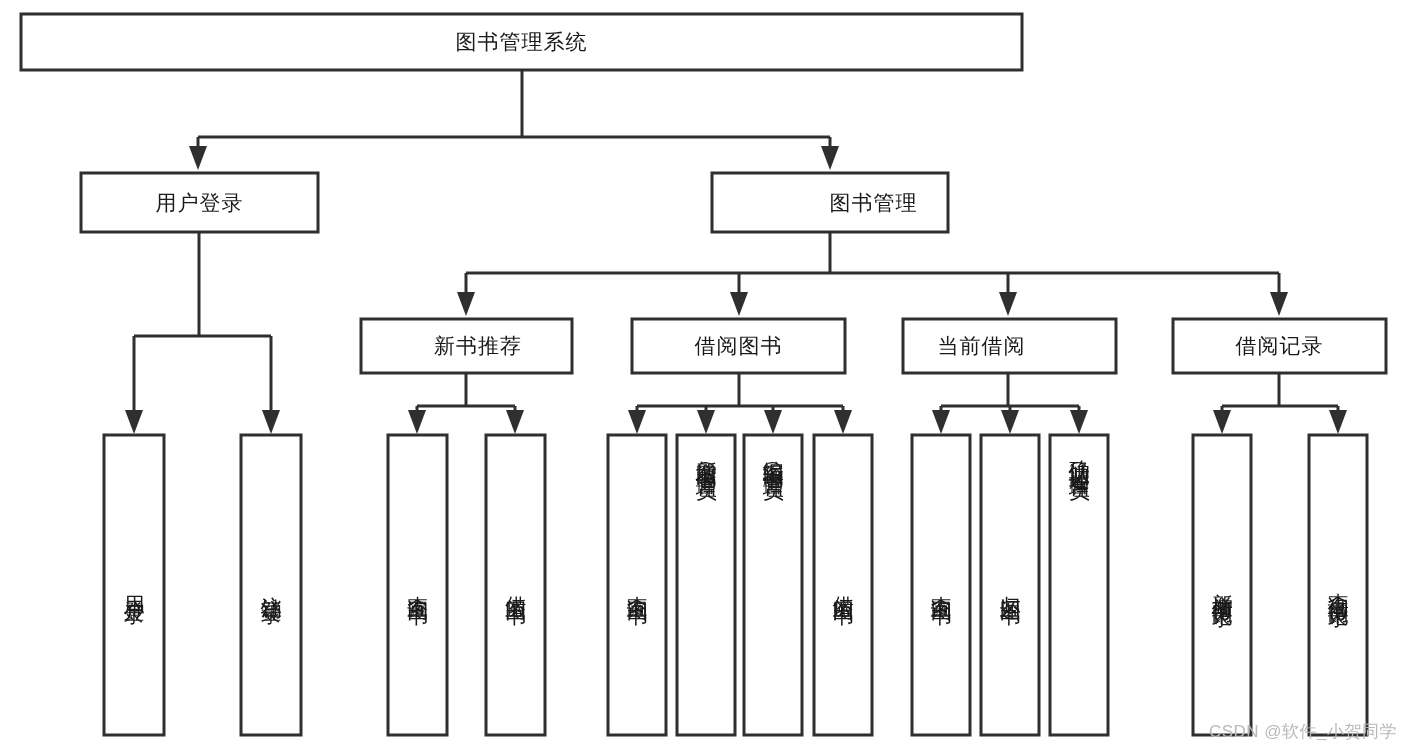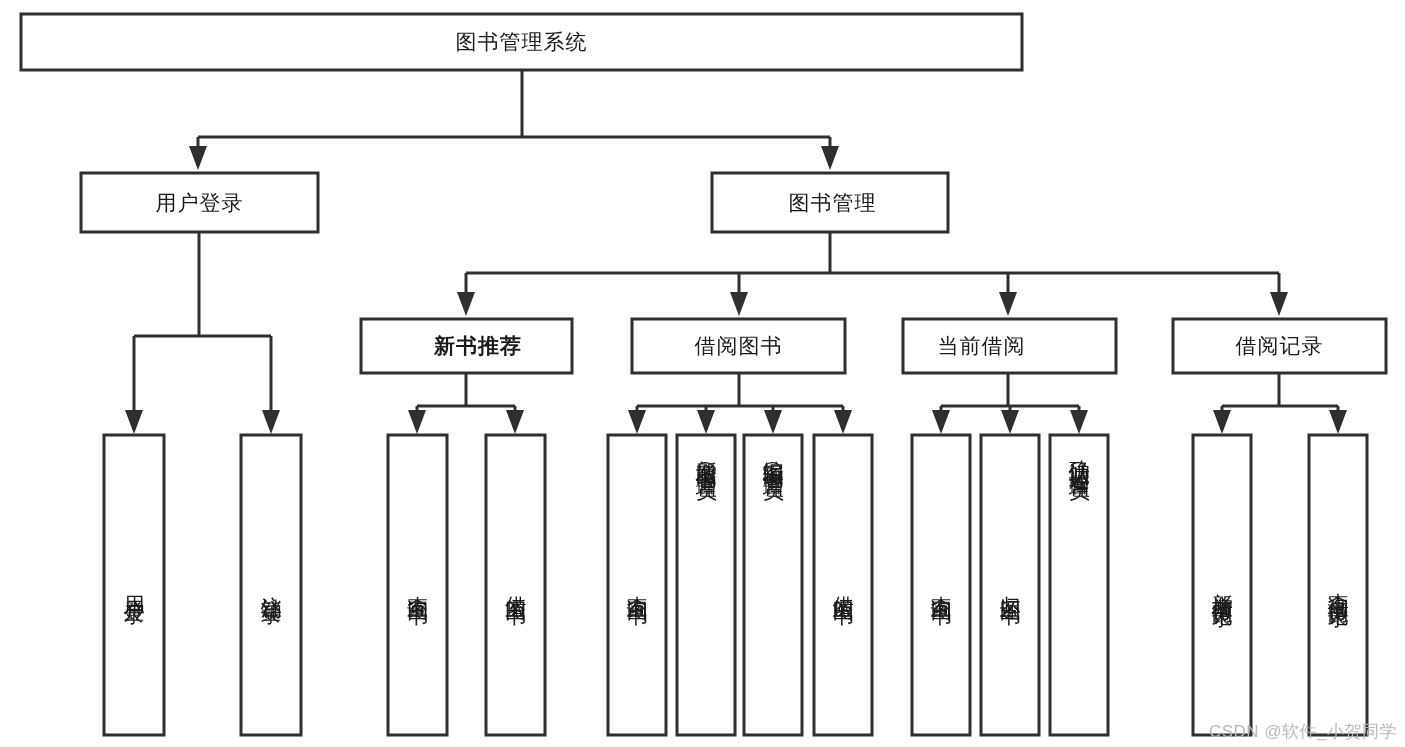--- a/index.html
+++ b/index.html
@@ -125,23 +125,23 @@
   <rect class="nodebox" x="981" y="435" width="58" height="300"></rect>
   <rect class="nodebox" x="1050" y="435" width="58" height="300"></rect>
 
   <rect class="nodebox" x="1193" y="435" width="58" height="300"></rect>
   <rect class="nodebox" x="1309" y="435" width="58" height="300"></rect>
 </svg>
 
 <div class="htext" style="left:21px;top:14px;width:1001px;height:56px;">图书管理系统</div>
 
 <div class="htext" style="left:81px;top:173px;width:237px;height:59px;">用户登录</div>
-<div class="htext" style="left:712px;top:173px;width:241px;height:59px;font-family:Liberation Mono, monospace;">图书管理</div>
+<div class="htext" style="left:753px;top:173px;width:241px;height:59px;font-family:Liberation Mono, monospace;">图书管理</div>
 
-<div class="htext" style="left:361px;top:319px;width:234px;height:54px;font-weight:bold;">新书推荐</div>
+<div class="htext" style="left:361px;top:319px;width:234px;height:54px;">新书推荐</div>
 <div class="htext" style="left:632px;top:319px;width:213px;height:54px;">借阅图书</div>
 <div class="htext" style="left:875px;top:319px;width:213px;height:54px;">当前借阅</div>
 <div class="htext" style="left:1173px;top:319px;width:213px;height:54px;text-align:right;">借阅记录</div>
 
 <div class="htext" style="left:104px;top:435px;width:60px;height:300px;">
   <span class="vtext">用户登录</span>
 </div>
 <div class="htext" style="left:241px;top:435px;width:60px;height:300px;">
   <span class="vtext">注销登录</span>
 </div>

